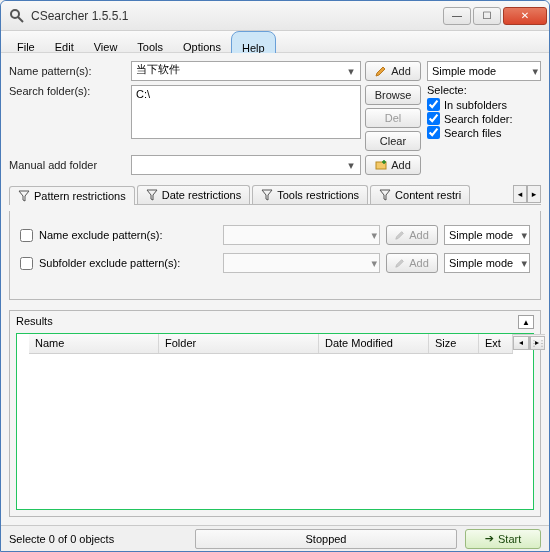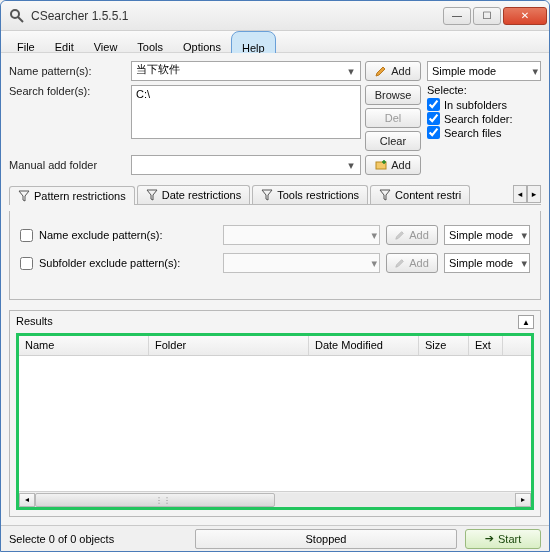--- a/index.html
+++ b/index.html
@@ -55,21 +55,21 @@
 .prow .plbl { width: 178px; }
 .prow .pcombo { flex: 1; height: 20px; border: 1px solid #c0c0c0; background: #fafafa; position: relative; }
 .prow .pcombo .arrow { position: absolute; right: 2px; top: 3px; color: #888; }
 .prow .pbtn { width: 52px; }
 .prow .pmode { width: 86px; }
 
 .resultspanel { border: 1px solid #b9b9b9; background: #f4f4f4; padding: 4px 6px 6px; flex: 1; display: flex; flex-direction: column; margin-top: 4px; }
 .resultspanel .rhdr { display: flex; justify-content: space-between; align-items: flex-start; margin-bottom: 4px; }
 .collapsebtn { width: 16px; height: 14px; border: 1px solid #a0a0a0; background: #fff; display: flex; align-items: center; justify-content: center; font-size: 8px; }
 
-.listview { flex: 1; border: 3px solid #22c55e; background: #fff; display: flex; flex-direction: column; }
+.listview { flex: 1; border: 1px solid #22c55e; background: #fff; display: flex; flex-direction: row; padding-left: 12px; }
 .lvhead { display: flex; background: linear-gradient(#fafafa,#ececec); border-bottom: 1px solid #d0d0d0; height: 20px; }
 .lvcol { padding: 3px 6px; border-right: 1px solid #d6d6d6; white-space: nowrap; overflow: hidden; }
 .lvbody { flex: 1; }
 .hscroll { height: 16px; border-top: 1px solid #d0d0d0; background: #f0f0f0; display: flex; align-items: center; }
 .hscroll .sbtn { width: 16px; height: 14px; border: 1px solid #b8b8b8; background: linear-gradient(#fafafa,#e4e4e4); display: flex; align-items: center; justify-content: center; font-size: 8px; }
 .hscroll .track { flex: 1; height: 14px; background: #eaeaea; position: relative; }
 .hscroll .thumb { position: absolute; left: 0; top: 0; width: 50%; height: 100%; background: linear-gradient(#f2f2f2,#d8d8d8); border: 1px solid #b8b8b8; border-radius: 2px; }
 .hscroll .mid { position: absolute; left: 50%; top: 2px; font-size: 8px; color: #888; }
 
 .statusbar { height: 26px; border-top: 1px solid #c9c9c9; background: #f0f0f0; display: flex; align-items: center; padding: 0 8px; gap: 8px; }

